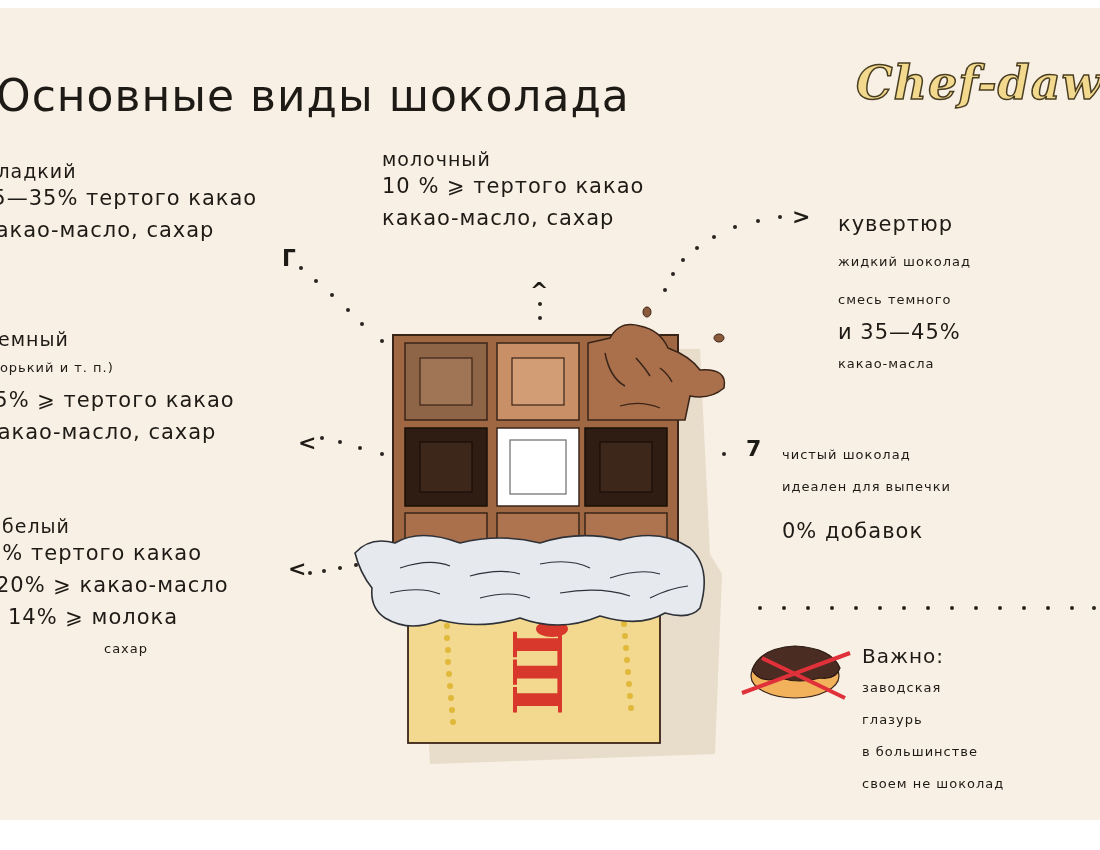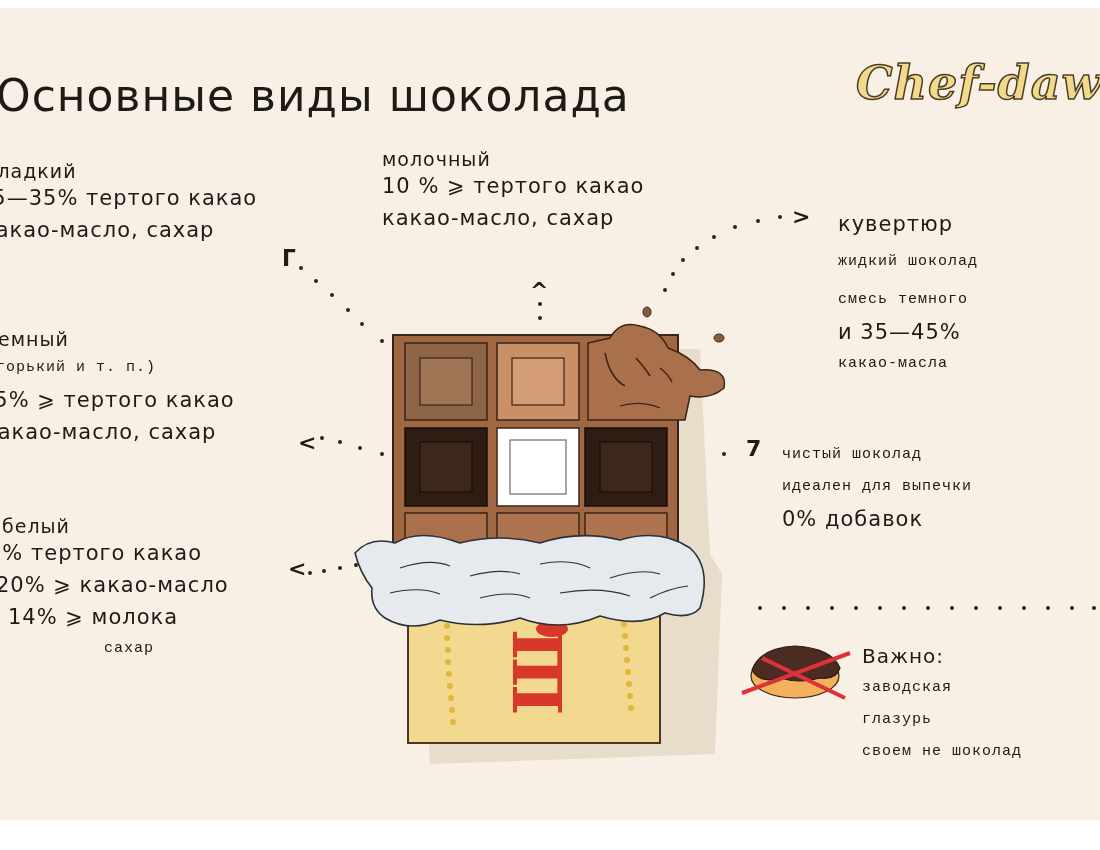--- a/index.html
+++ b/index.html
@@ -5,21 +5,21 @@
   html, body { margin: 0; padding: 0; }
   body { width: 1100px; height: 850px; background: #ffffff; position: relative; overflow: hidden;
          font-family: "DejaVu Sans", sans-serif; color: #1e1a16; }
   .canvas { position: absolute; left: 0; top: 8px; width: 1100px; height: 812px; background: #f8f0e4; overflow: hidden; }
   .abs { position: absolute; white-space: nowrap; }
   .title { left: -4px; top: 62px; font-size: 44px; letter-spacing: 1px; font-weight: normal; }
   .brand { left: 856px; top: 48px; font-family: "DejaVu Serif", serif; font-style: italic; font-weight: bold;
            font-size: 46px; color: #f2d98e; -webkit-text-stroke: 1.5px #4a3e22; letter-spacing: 1px; }
   .block .h { font-size: 19px; letter-spacing: 1px; }
   .block .l { font-size: 21px; letter-spacing: 1px; line-height: 32px; }
-  .block .s { font-size: 15px; letter-spacing: 1px; line-height: 32px; font-family: Liberation Mono, monospace; }
+  .block .s { font-size: 13px; letter-spacing: 1px; line-height: 32px; }
   .arrow { font-size: 22px; font-weight: bold; }
   svg { position: absolute; left: 0; top: 0; }
 </style>
 </head>
 <body>
 
 <div class="canvas">
 
   <svg width="1100" height="812" viewBox="0 0 1100 812">
 
@@ -184,31 +184,32 @@
     <div class="s" style="margin-top:2px;">(горький и т. п.)</div>
     <div class="l" style="margin-left:-6px;">35% ⩾ тертого какао</div>
     <div class="l" style="margin-left:-2px;">какао-масло, сахар</div>
   </div>
   <div class="abs arrow" style="left:298px; top:422px;">&lt;</div>
 
   <div class="abs arrow" style="left:746px; top:428px;">7</div>
   <div class="abs block" style="left:782px; top:431px;">
     <div class="s">чистый шоколад</div>
     <div class="s">идеален для выпечки</div>
-    <div class="l" style="margin-top:0;">0% добавок</div>
+    <div class="l" style="margin-top:12px;">0% добавок</div>
   </div>
 
   <div class="abs block" style="left:-4px; top:507px;">
     <div class="h" style="margin-left:6px;">белый</div>
     <div class="l" style="margin-left:-8px;">0% тертого какао</div>
     <div class="l">20% ⩾ какао-масло</div>
     <div class="l" style="margin-left:12px;">14% ⩾ молока</div>
     <div class="s" style="margin-left:108px;">сахар</div>
   </div>
   <div class="abs arrow" style="left:288px; top:548px;">&lt;</div>
 
   <div class="abs block" style="left:862px; top:632px;">
     <div class="l" style="font-size:20px;">Важно:</div>
     <div class="s" style="line-height:32px;">заводская</div>
     <div class="s" style="line-height:32px;">глазурь</div>
+    <div class="s" style="line-height:32px;">в большинстве</div>
     <div class="s" style="line-height:32px;">своем не шоколад</div>
   </div>
 </div>
 
 </body></html>

